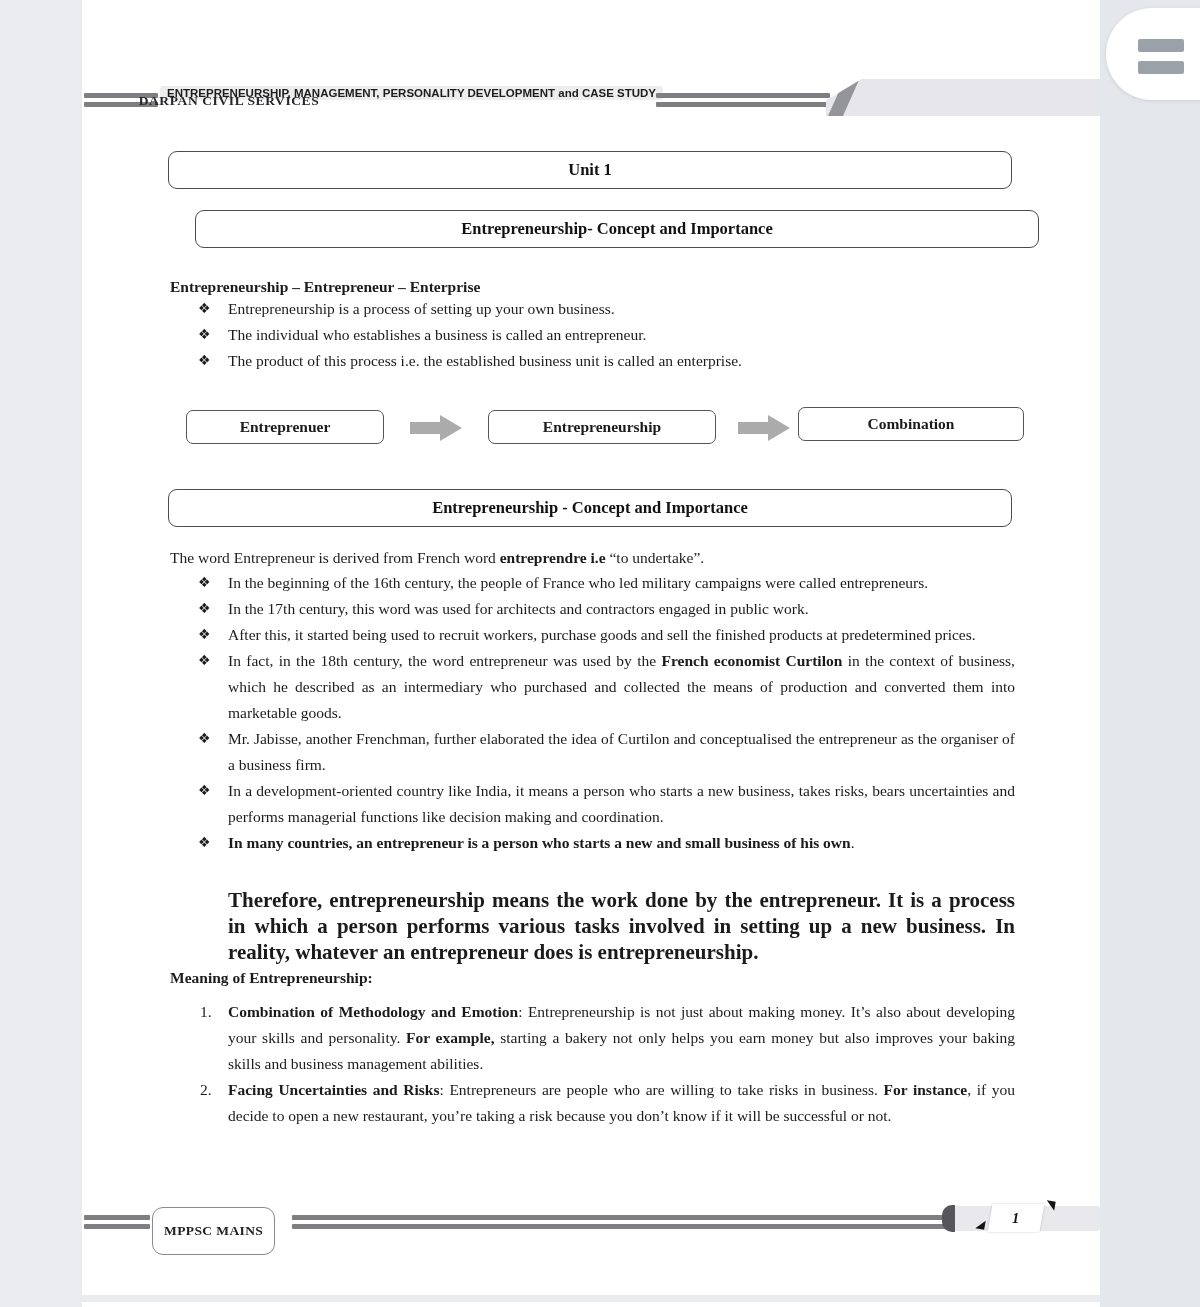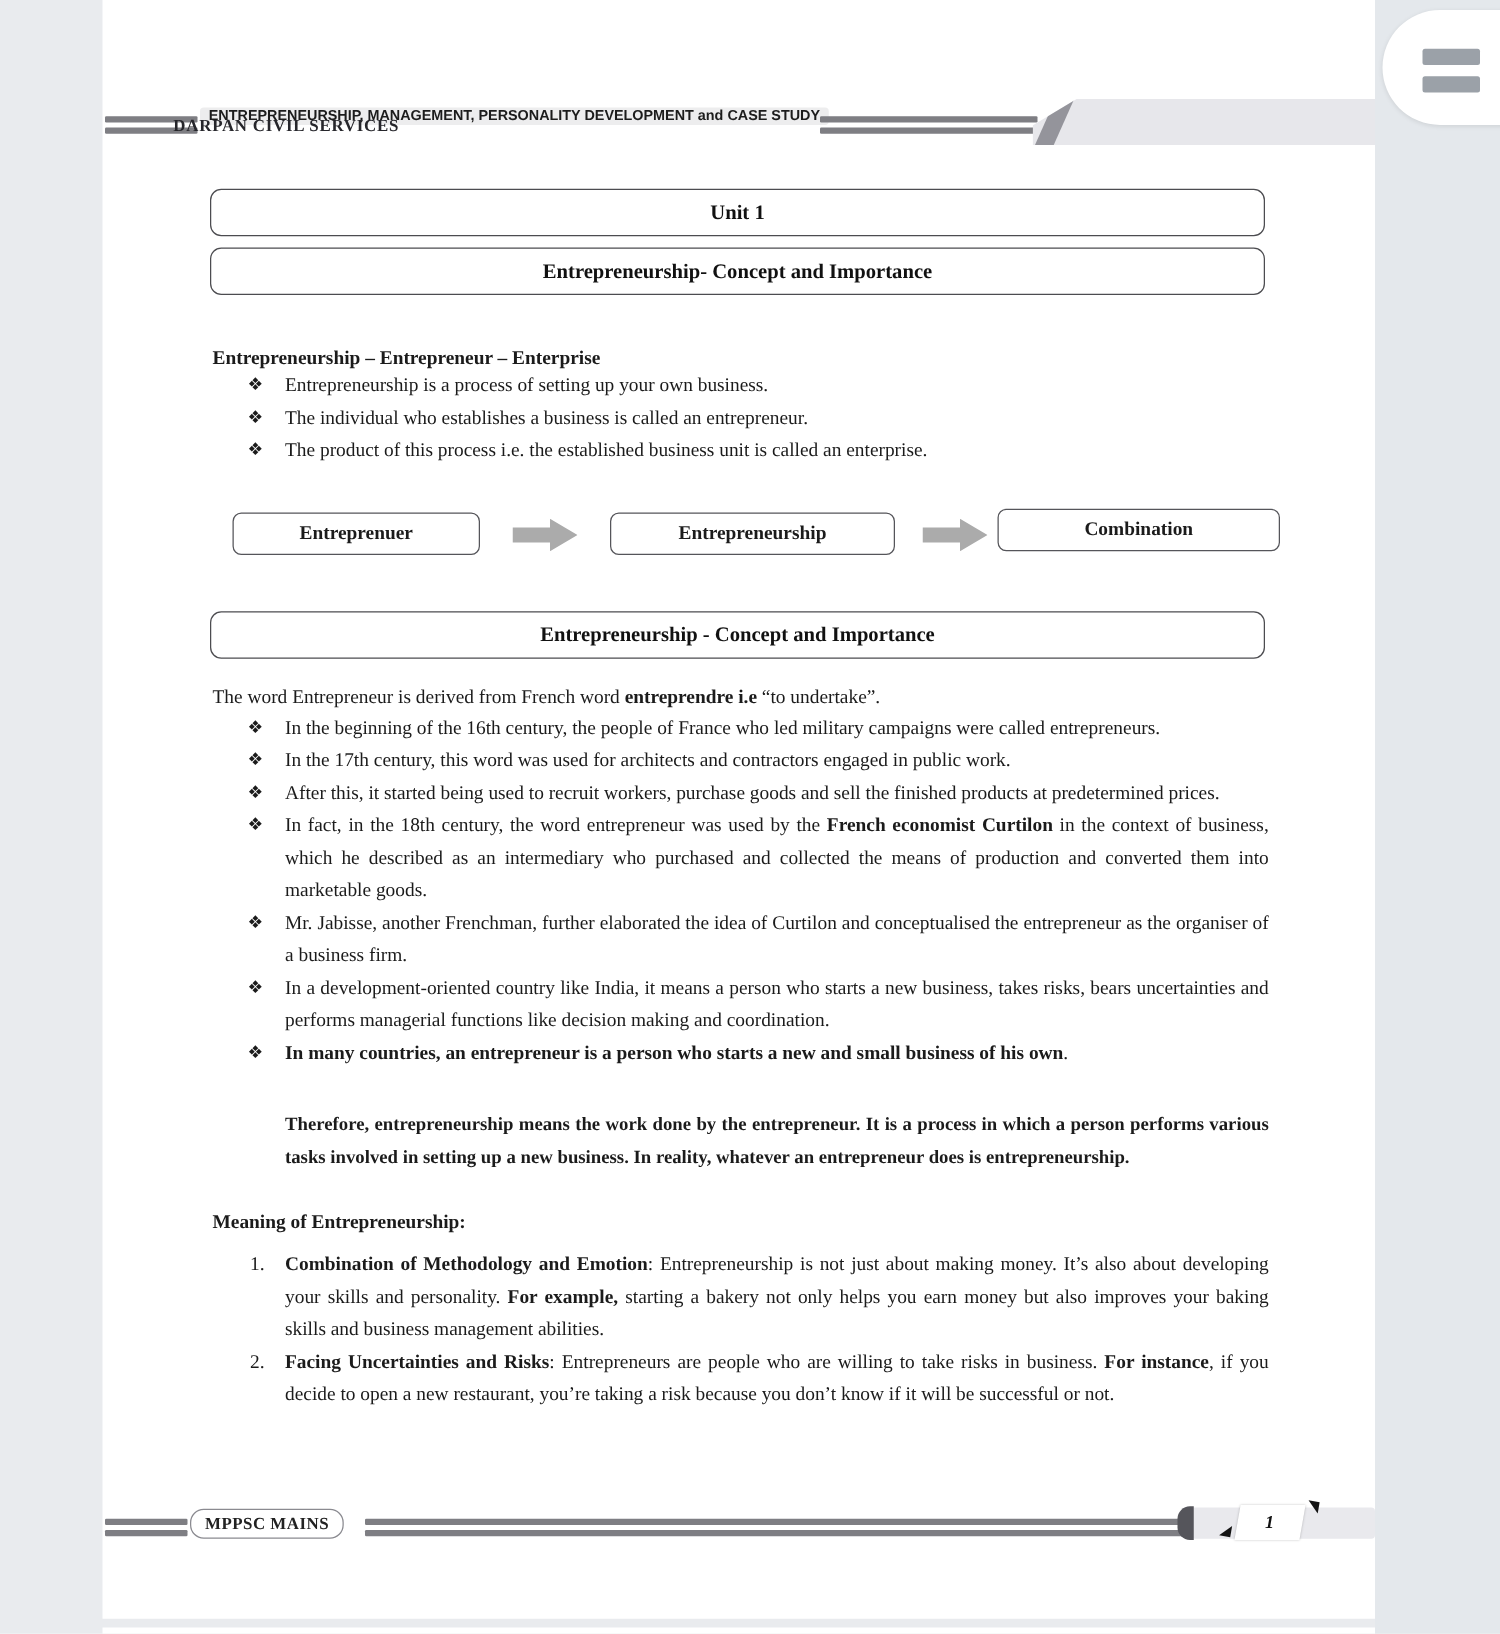--- a/index.html
+++ b/index.html
@@ -48,42 +48,42 @@
   .menu-btn i:last-child{top:53px;}
 
   
   .tbox{
     position:absolute;left:86px;width:842px;height:36px;background:#fff;
     border:1.6px solid #4c4c50;border-radius:9px;
     display:flex;align-items:center;justify-content:center;
     font-weight:bold;font-size:16.5px;color:#111;
   }
   .unit-box{top:151px;}
-  .chapter-box{top:198px;}
+  .chapter-box{top:210px;margin-left:27px;}
   .concept-box{top:489px;}
 
   
   .s1-heading,.meaning-heading{
     position:absolute;left:88px;font-weight:bold;font-size:15.5px;white-space:nowrap;
   }
   .s1-heading{top:278px;}
   .meaning-heading{top:969px;}
 
   .blist{position:absolute;left:88px;width:845px;font-size:15.5px;line-height:26px;}
   .li{position:relative;padding-left:58px;text-align:justify;}
   .li .marker{position:absolute;left:28px;top:0;font-size:14px;}
   .nlist .li .marker{left:30px;font-size:15.5px;}
   .s1-bullets{top:296px;}
   .s2-bullets{top:570px;}
   .nlist{top:999px;}
 
   .intro-para{position:absolute;left:88px;top:545px;width:845px;font-size:15.5px;line-height:26px;}
   .therefore-para{
     position:absolute;left:146px;top:887px;width:787px;
-    font-size:15px;line-height:26px;font-weight:bold;text-align:justify;
+    font-size:21px;line-height:26px;font-weight:bold;text-align:justify;
   }
 
   
   .flow{position:absolute;left:0;top:409px;width:1146px;height:40px;}
   .fbox{
     position:absolute;top:1px;height:32px;background:#fff;
     border:1.6px solid #55555a;border-radius:7px;
     display:flex;align-items:center;justify-content:center;
     font-weight:bold;font-size:15.5px;
   }
@@ -91,21 +91,21 @@
   .fbox2{left:406px;width:226px;}
   .fbox3{left:716px;width:224px;top:-2px;}
   .farrow{position:absolute;top:6px;width:52px;height:26px;}
 
   
   .footer{position:absolute;left:0;top:1205px;width:1018px;height:32px;}
   .fbars-left{left:2px;top:10px;width:66px;}
   .fbars-mid{left:210px;top:10px;width:656px;}
   .mppsc-pill{
     position:absolute;left:70px;top:2px;height:22px;background:#fff;
-    border:1.4px solid #8a8a90;border-radius:11px;padding:0 11px;
+    border:1.4px solid #8a8a90;border-radius:11px;padding:12px 11px;
     display:flex;align-items:center;font-weight:bold;font-size:13.5px;
     letter-spacing:.4px;color:#222;white-space:nowrap;
   }
   .pageno-shape{
     position:absolute;left:862px;top:1px;width:156px;height:25px;
     background:#e9e9ed;border-radius:12px 3px 3px 12px;
   }
   .pageno-shape::before{ 
     content:"";position:absolute;left:-2px;top:-1px;width:13px;height:27px;
     background:#55555b;border-radius:10px 0 0 10px;

